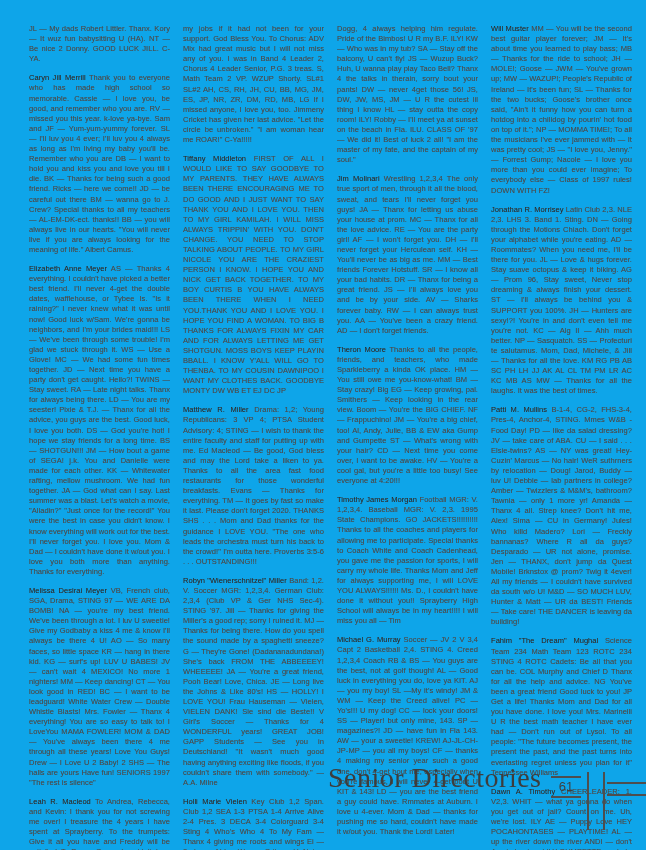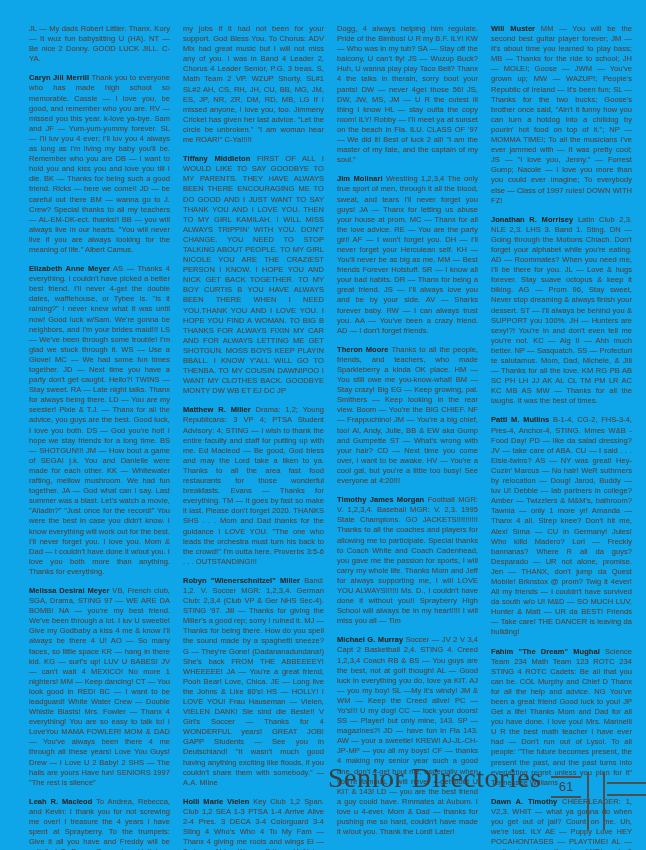--- a/index.html
+++ b/index.html
@@ -23,21 +23,21 @@
   .col { flex: 0 0 141px; width: 141px; }
   .entry {
     margin: 0 0 9px 0;
     font-size: 7.5px;
     line-height: 10.1px;
     text-align: justify;
     color: #4b4b4b;
     letter-spacing: 0.05px;
     text-shadow: 0 0 0.35px rgba(80,80,80,0.45);
   }
-  .ename { font-weight: bold; color: #2a2a2a; }
+  .ename { font-weight: normal; color: #2a2a2a; }
   .footer-title {
     position: absolute;
     left: 328px;
     top: 762px;
     font-family: "Liberation Serif", serif;
     font-size: 28px;
     color: #3d3d3d;
     letter-spacing: 0.5px;
   }
   .folio {

